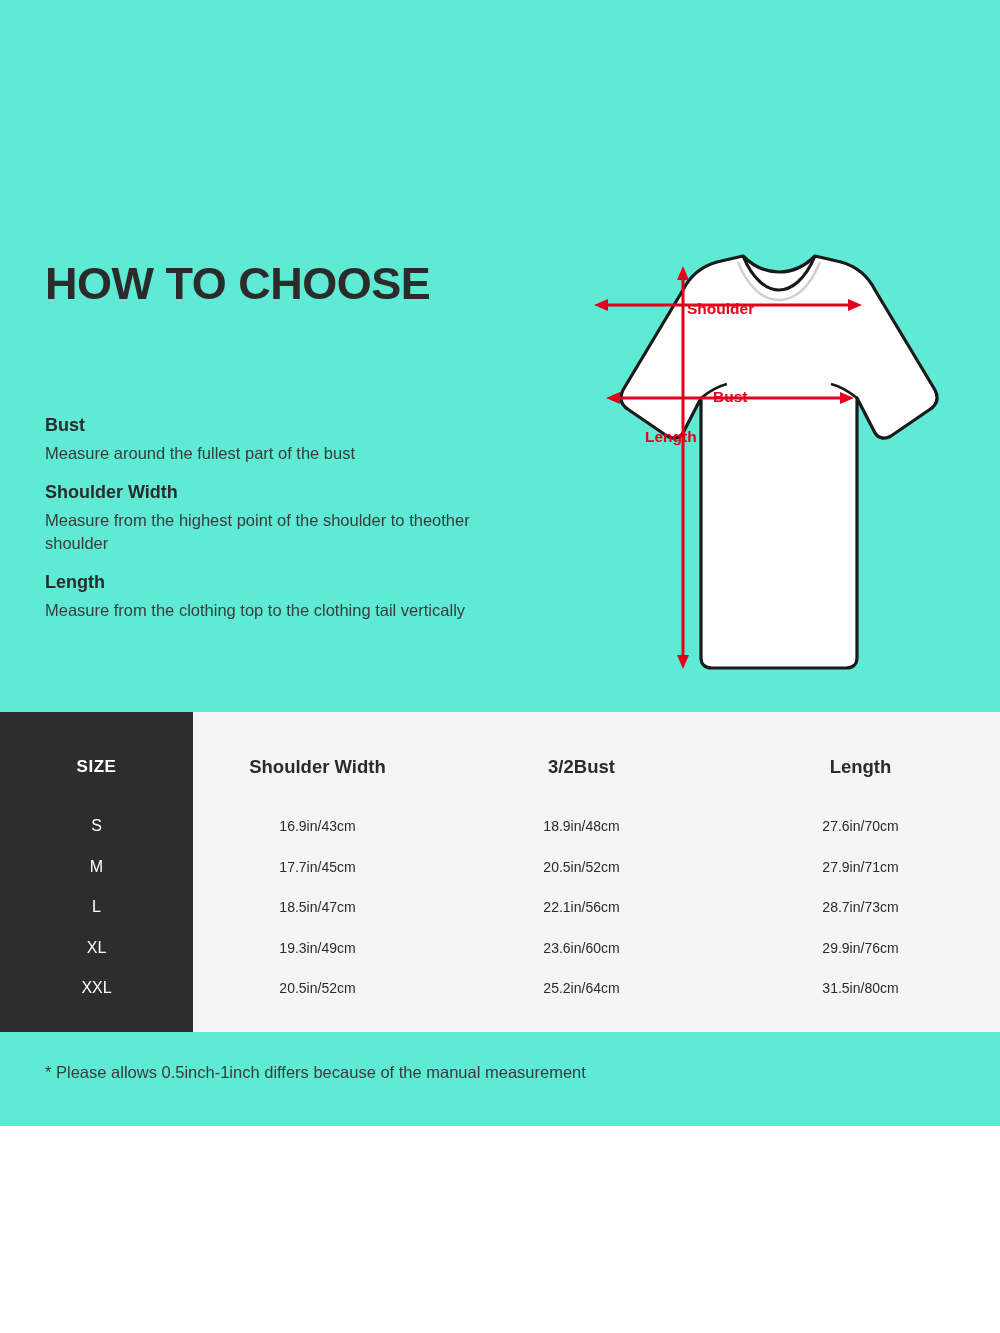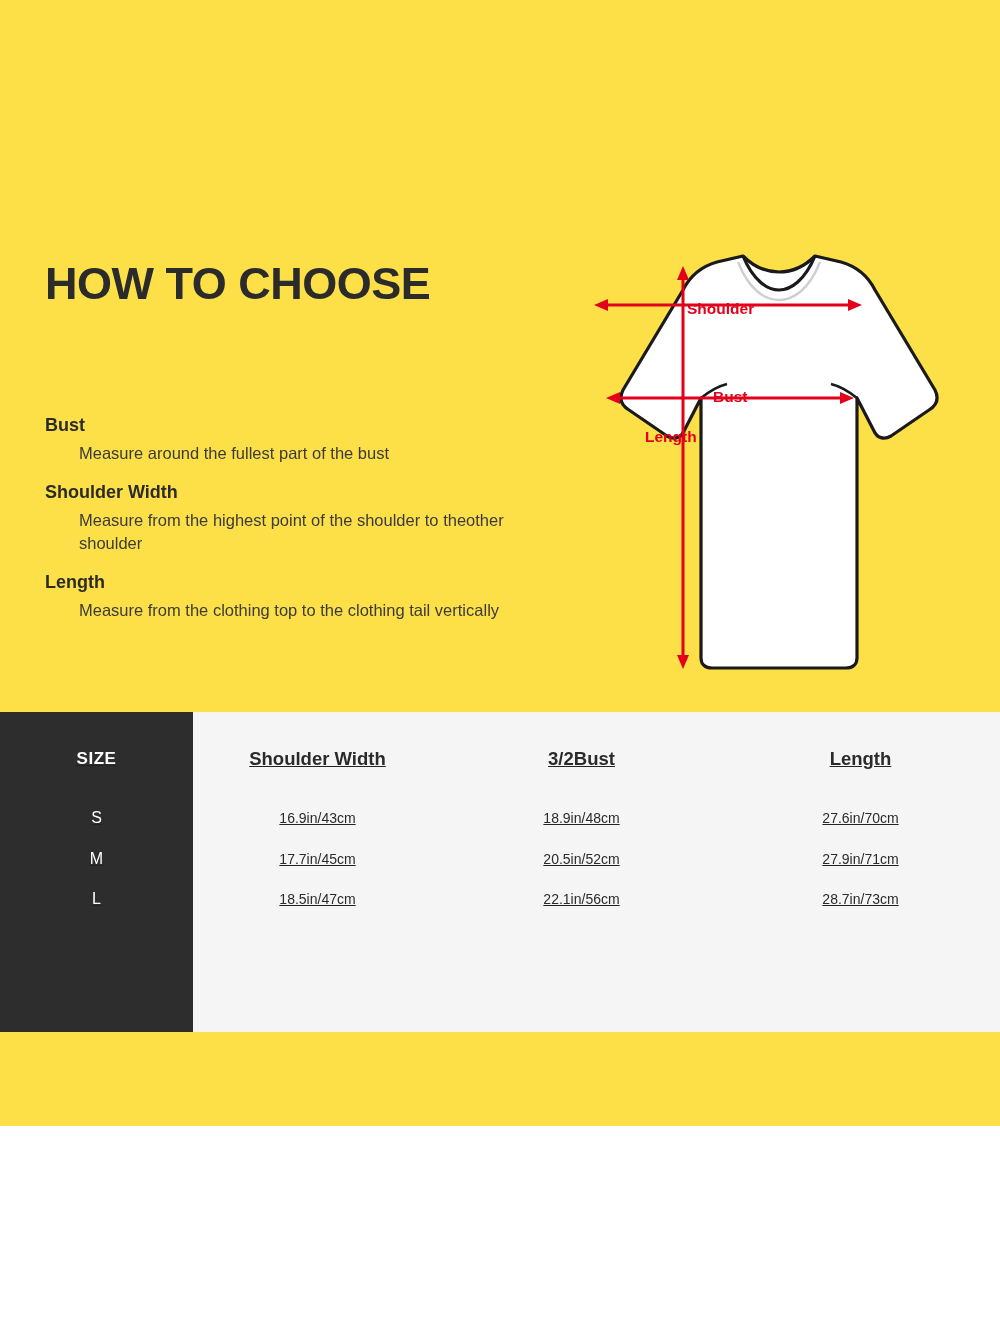--- a/index.html
+++ b/index.html
@@ -13,21 +13,21 @@
     font-family: "Liberation Sans", sans-serif;
     color: #222222;
     position: relative;
     overflow: hidden;
   }
 
   .page {
     position: relative;
     width: 1000px;
     height: 1126px;
-    background: #fde047;
+    background: #5eead4;
   }
 
   
   .top-section {
     position: absolute;
     left: 0;
     top: 0;
     width: 1000px;
     height: 712px;
   }
@@ -56,21 +56,20 @@
   .def-title {
     font-size: 18px;
     font-weight: bold;
     color: #2b2b2b;
     margin-bottom: 6px;
   }
   .def-text {
     font-size: 16.5px;
     line-height: 23px;
     color: #3b3b3b;
-    margin-left: 34px;
   }
 
   
   .shirt-wrap {
     position: absolute;
     left: 495px;
     top: 240px;
     width: 470px;
     height: 450px;
   }
@@ -101,25 +100,24 @@
     position: absolute;
     left: 0;
     top: 0;
     width: 193px;
     height: 320px;
     background: #2d2d2d;
   }
   table.sizes {
     position: absolute;
     left: 0;
-    top: 8px;
+    top: 16px;
     width: 1000px;
     border-collapse: collapse;
     table-layout: fixed;
-    text-decoration: underline;
   }
   table.sizes th, table.sizes td {
     padding: 0;
     height: 40.5px;
     font-size: 14px;
     text-align: center;
     color: #2b2b2b;
     font-weight: normal;
   }
   table.sizes thead th {
@@ -260,18 +258,31 @@
           <td>17.7in/45cm</td>
           <td>20.5in/52cm</td>
           <td>27.9in/71cm</td>
         </tr>
         <tr>
           <td class="size-cell">L</td>
           <td>18.5in/47cm</td>
           <td>22.1in/56cm</td>
           <td>28.7in/73cm</td>
         </tr>
+        <tr>
+          <td class="size-cell">XL</td>
+          <td>19.3in/49cm</td>
+          <td>23.6in/60cm</td>
+          <td>29.9in/76cm</td>
+        </tr>
+        <tr>
+          <td class="size-cell">XXL</td>
+          <td>20.5in/52cm</td>
+          <td>25.2in/64cm</td>
+          <td>31.5in/80cm</td>
+        </tr>
       </tbody>
     </table>
   </div>
 
+  <div class="footnote">* Please allows 0.5inch-1inch differs because of the  manual measurement</div>
 
 </div>
 
 </body></html>

